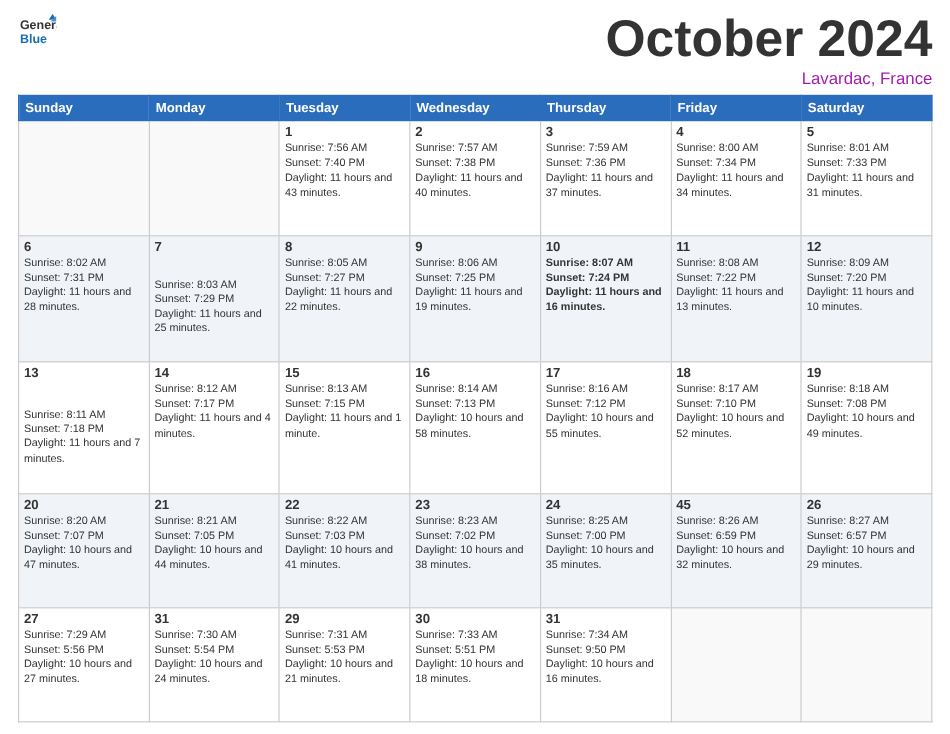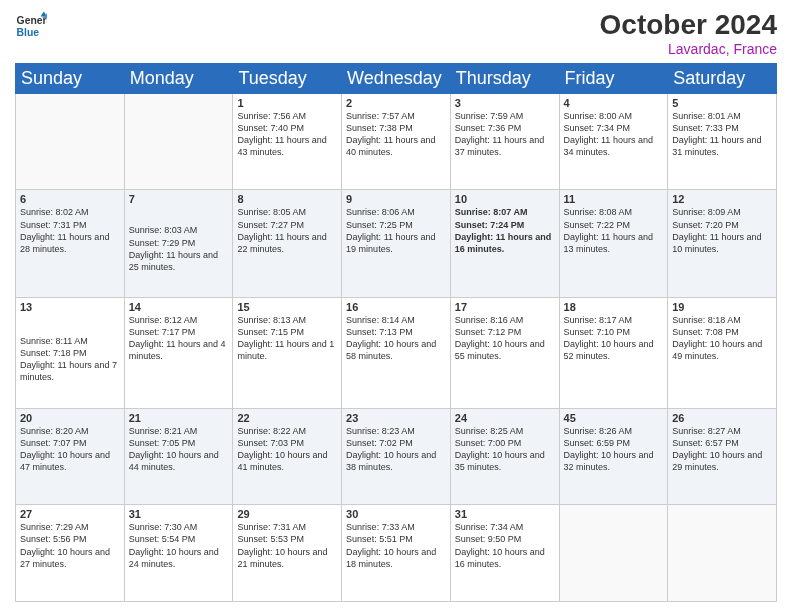--- a/index.html
+++ b/index.html
@@ -29,41 +29,41 @@
       gap: 4px;
     }
     .logo-icon {
       width: 32px;
       height: 32px;
     }
     .title-block {
       text-align: right;
     }
     .month-title {
-      font-size: 28px;
+      font-size: 43px;
       font-weight: bold;
       color: #333;
       line-height: 1.1;
     }
     .location {
       font-size: 14px;
       color: #a21caf;
     }
     .calendar {
       flex: 1;
       border: 1px solid #ccc;
       border-collapse: collapse;
       width: 100%;
       table-layout: fixed;
     }
     .calendar th {
       background: #2a6dbd;
       color: #fff;
-      font-size: 18px;
-      font-weight: normal;
+      font-size: 11px;
+      font-weight: bold;
       padding: 4px 5px;
       border: 1px solid #2a6dbd;
       text-align: left;
     }
     .calendar td {
       border: 1px solid #ccc;
       vertical-align: top;
       padding: 3px 4px;
       font-size: 9.5px;
       color: #333;

